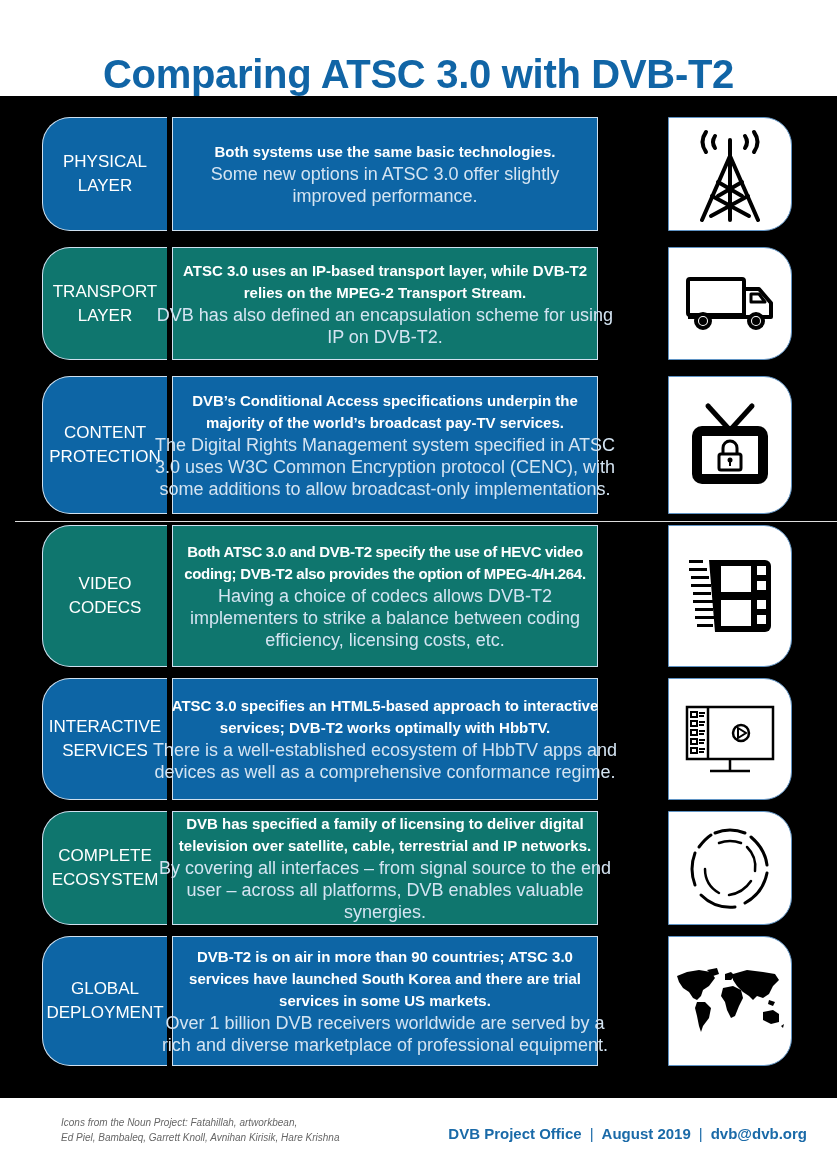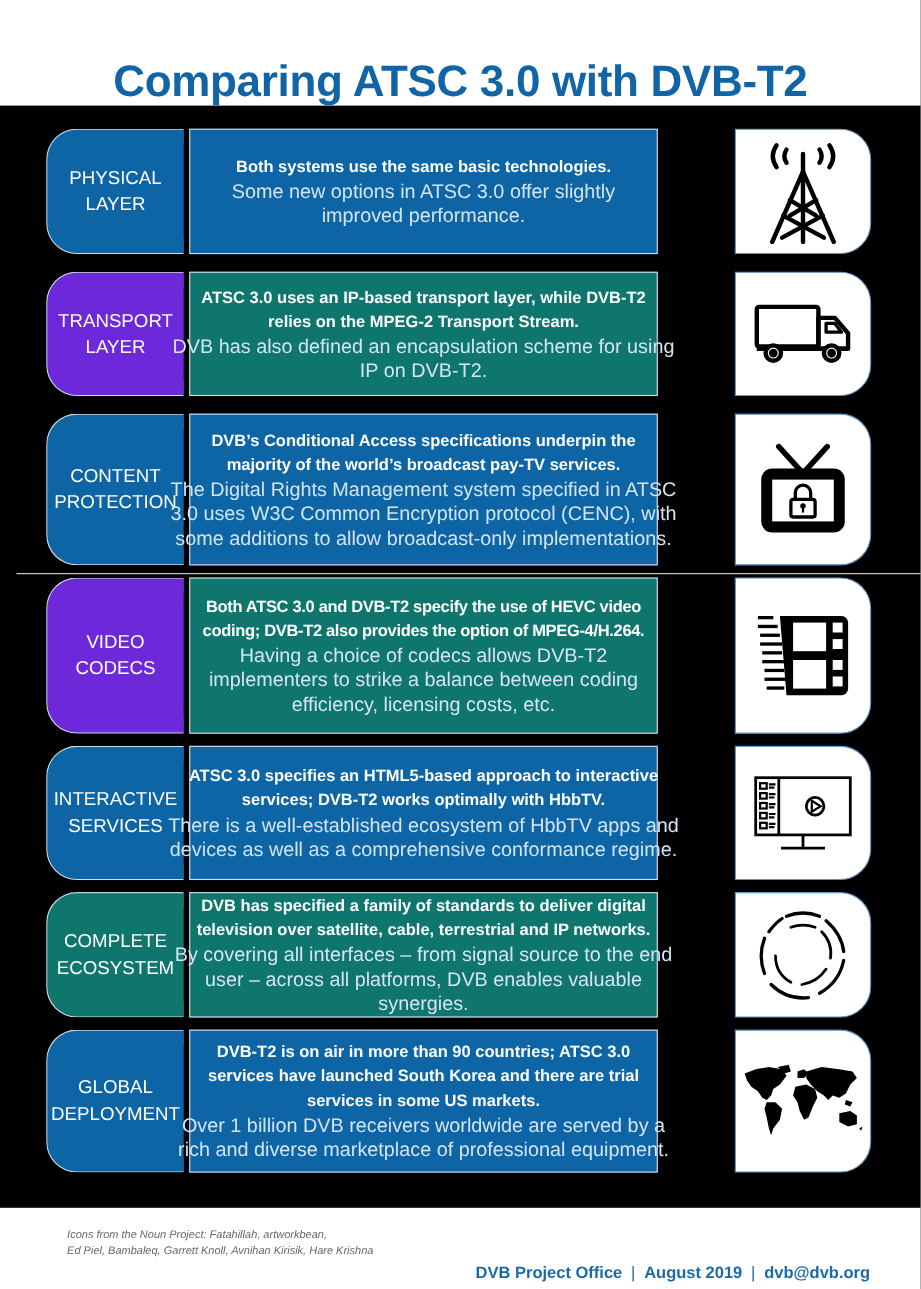--- a/index.html
+++ b/index.html
@@ -35,34 +35,34 @@
   }
   .content .bold { color: #ffffff; font-weight: bold; font-size: 15px; line-height: 22px; }
   .content .light { color: #d4e4f2; font-size: 18px; line-height: 22px; }
   .iconbox {
     position: absolute; left: 668px; width: 124px; top: 0; bottom: 0;
     background: #ffffff; border-radius: 0 28px 28px 0;
     border: 1px solid #5f93c4; box-sizing: border-box;
     display: flex; align-items: center; justify-content: center;
   }
   .dark { background: #0d65a5; }
-  .mid { background: #6d28d9; }
+  .mid { background: #0f766e; }
   .light-bg { background: #0f766e; }
   .divider {
     position: absolute; left: 15px; top: 521px; width: 822px; height: 1px;
     background: #dddddd;
   }
   .footer-left {
     position: absolute; left: 61px; top: 1115px; width: 340px;
     font-size: 10px; line-height: 15px; font-style: italic; color: #666666;
   }
   .footer-right {
-    position: absolute; right: 46px; top: 1125px;
+    position: absolute; right: 30px; top: 1125px;
     font-size: 15px; font-weight: bold; color: #1a6aa8;
-    display: flex; gap: 8px; margin-top: 24px;
+    display: flex; gap: 8px;
   }
   .footer-right .sep { font-weight: normal; color: #1a6aa8; }
   svg { display: block; }
 </style>
 </head>
 <body>
 
 <div class="title">Comparing ATSC 3.0 with DVB-T2</div>
 
 <div class="band"></div>
@@ -205,21 +205,21 @@
       <line x1="26" y1="68" x2="66" y2="68"></line>
     </svg>
   </div>
 </div>
 
 <div class="row" style="top:811px;height:114px;">
   <div class="label light-bg">
       <span style="width:118px;display:block;">Complete Ecosystem</span>
     </div>
   <div class="content light-bg">
-    <div class="bold" style="width:470px;">DVB has specified a family of standards to deliver digital television over satellite, cable, terrestrial and IP networks.</div>
+    <div class="bold" style="width:470px;">DVB has specified a family of licensing to deliver digital television over satellite, cable, terrestrial and IP networks.</div>
     <div class="light" style="width:470px;">By covering all interfaces – from signal source to the end user – across all platforms, DVB enables valuable synergies.</div>
   </div>
   <div class="iconbox">
     <svg width="90" height="90" viewBox="0 0 90 90" fill="none" stroke="#000" stroke-width="3" stroke-linecap="round">
       <path d="M30 10 Q45 4 60 10"></path>
       <path d="M66 14 Q80 26 82 42"></path>
       <path d="M82 50 Q78 70 60 80"></path>
       <path d="M50 84 Q30 86 16 72"></path>
       <path d="M10 62 Q4 46 10 30"></path>
       <path d="M14 24 Q20 16 26 12"></path>

